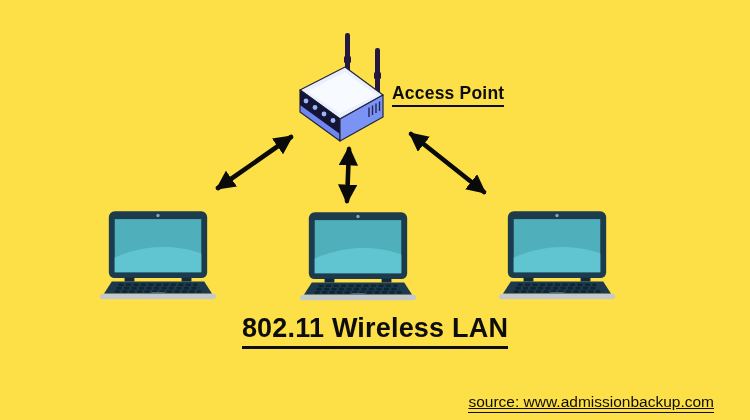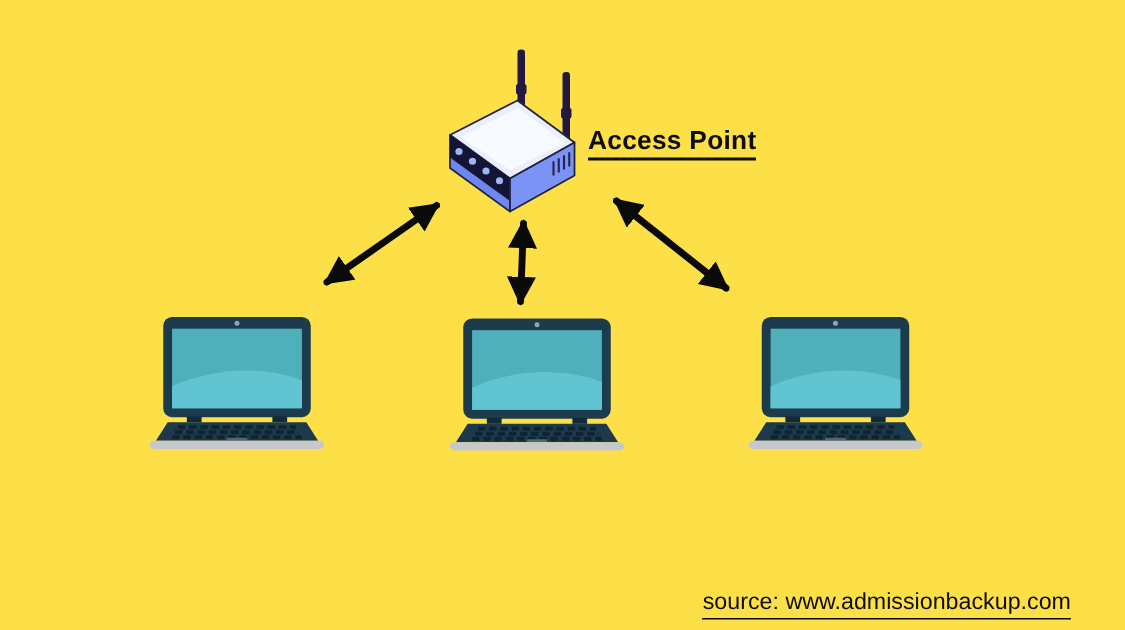--- a/index.html
+++ b/index.html
@@ -12,21 +12,21 @@
     left:392px;top:83px;
     font-size:17.5px;font-weight:bold;color:#0d0d0d;letter-spacing:.2px;
   }
   .ap-label span{border-bottom:2.5px solid #0d0d0d;padding-bottom:1px;display:inline-block;}
   .title-wrap{left:0;right:0;top:313px;text-align:center;}
   .title-wrap span{
     display:inline-block;font-size:27px;font-weight:bold;color:#0d0d0d;
     border-bottom:3px solid #0d0d0d;padding-bottom:2px;letter-spacing:.2px;
   }
   .source-wrap{right:36px;top:393px;font-size:15.5px;color:#0d0d0d;}
-  .source-wrap span{border-bottom:1.5px solid #0d0d0d;padding-bottom:1px;display:inline-block;}
+  .source-wrap span{border-bottom:1.5px solid #0d0d0d;padding-bottom:1px;display:inline-block;text-decoration:underline;}
   svg{display:block;}
 </style>
 </head>
 <body>
 
 <div class="canvas">
 
   <svg class="abs" style="left:0;top:0;" width="750" height="420" viewBox="0 0 750 420">
     <defs>
       <marker id="ah" viewBox="0 0 10 10" refX="8.5" refY="5" markerWidth="4.2" markerHeight="4.2" orient="auto-start-reverse">
@@ -100,18 +100,21 @@
           <path d="M20,74.8 H100"></path>
           <path d="M18,78.2 H102"></path>
           <path d="M16,81.6 H104"></path>
         </g>
         <rect x="53" y="82" width="14" height="1.8" rx="0.9" fill="#4a6878"></rect>
         <rect x="1" y="84" width="118" height="5.5" rx="2.75" fill="#c6c9cc"></rect>
       </g>
     </defs>
   </svg>
 
+  <div class="abs title-wrap">
+    <span>802.11 Wireless LAN</span>
+  </div>
 
   <div class="abs source-wrap">
     <span>source: www.admissionbackup.com</span>
   </div>
 
 </div>
 
 </body></html>

